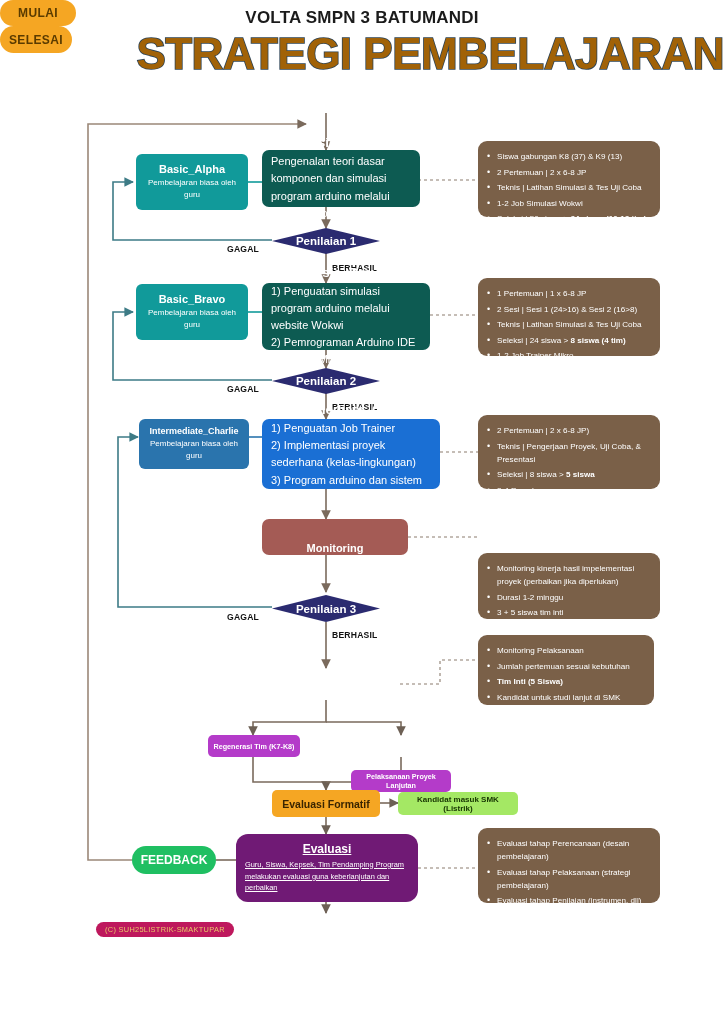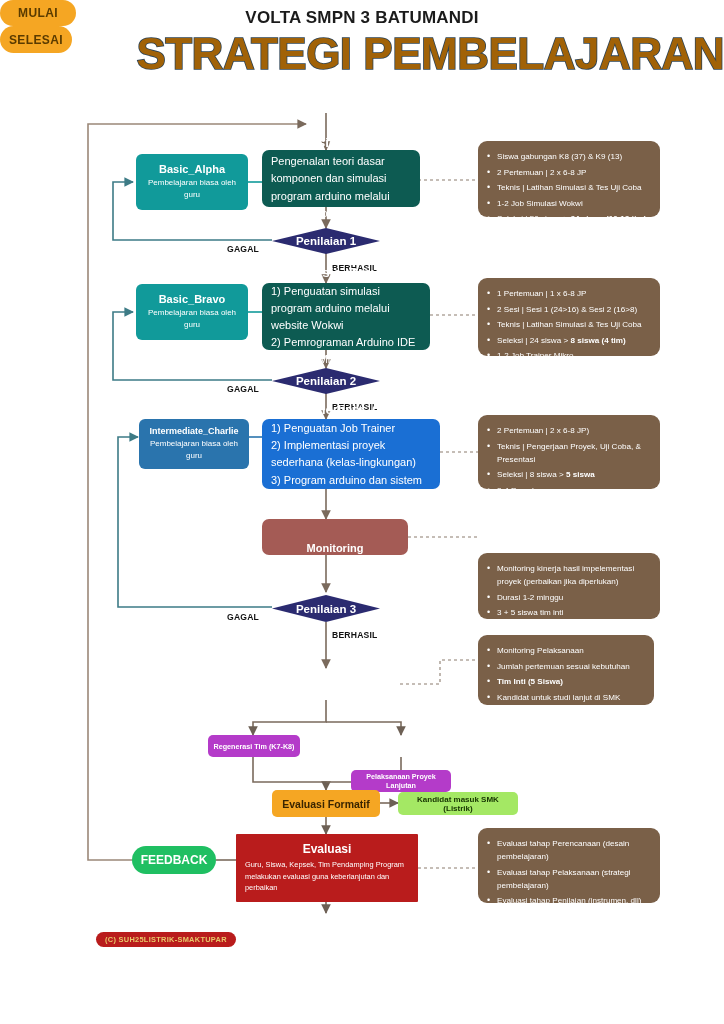--- a/index.html
+++ b/index.html
@@ -74,21 +74,21 @@
 
   .formatif { background:#f5a623; color:#3a2500; align-items:center; justify-content:center; border-radius:5px;}
   .formatif .t { font-size:10.5px; color:#3a2500; }
 
   .kandidat {
     background:#a4e864; color:#153300; border-radius:5px; font-size:8px; font-weight:bold;
     display:flex; align-items:center; justify-content:center; text-align:center;
     position:absolute; padding:2px 5px;
   }
 
-  .evaluasi { background:#b91c1c; border-radius:1px; }
+  .evaluasi { background:#701a75; border-radius:12px;text-decoration:underline; }
   .evaluasi .t { font-size:12px; }
   .evaluasi .d { font-size:7.4px; line-height:1.6; }
 
   .feedback {
     background:#1fbf62; color:#fff; font-weight:bold; font-size:12px;
     border-radius:18px; display:flex; align-items:center; justify-content:center;
     position:absolute;
   }
 
   
@@ -107,22 +107,22 @@
   }
   .note li b { font-weight:bold; }
 
   
   .elabel {
     position:absolute; font-size:8.6px; font-weight:bold; color:#111;
     letter-spacing:.2px;
   }
 
   .copyright {
-    position:absolute; background:#b91c1c; color:#e8c96a; border-radius:11px;
-    font-size:7.4px; font-weight:bold; letter-spacing:.3px; padding:3px 9px;margin-top:10px;
+    position:absolute; background:#be185d; color:#e8c96a; border-radius:11px;
+    font-size:7.4px; font-weight:normal; letter-spacing:.3px; padding:3px 9px;
   }
 </style>
 </head>
 <body>
 
 <div class="canvas">
 
   <div class="subtitle">VOLTA SMPN 3 BATUMANDI</div>
   <div class="maintitle">STRATEGI PEMBELAJARAN</div>
 

